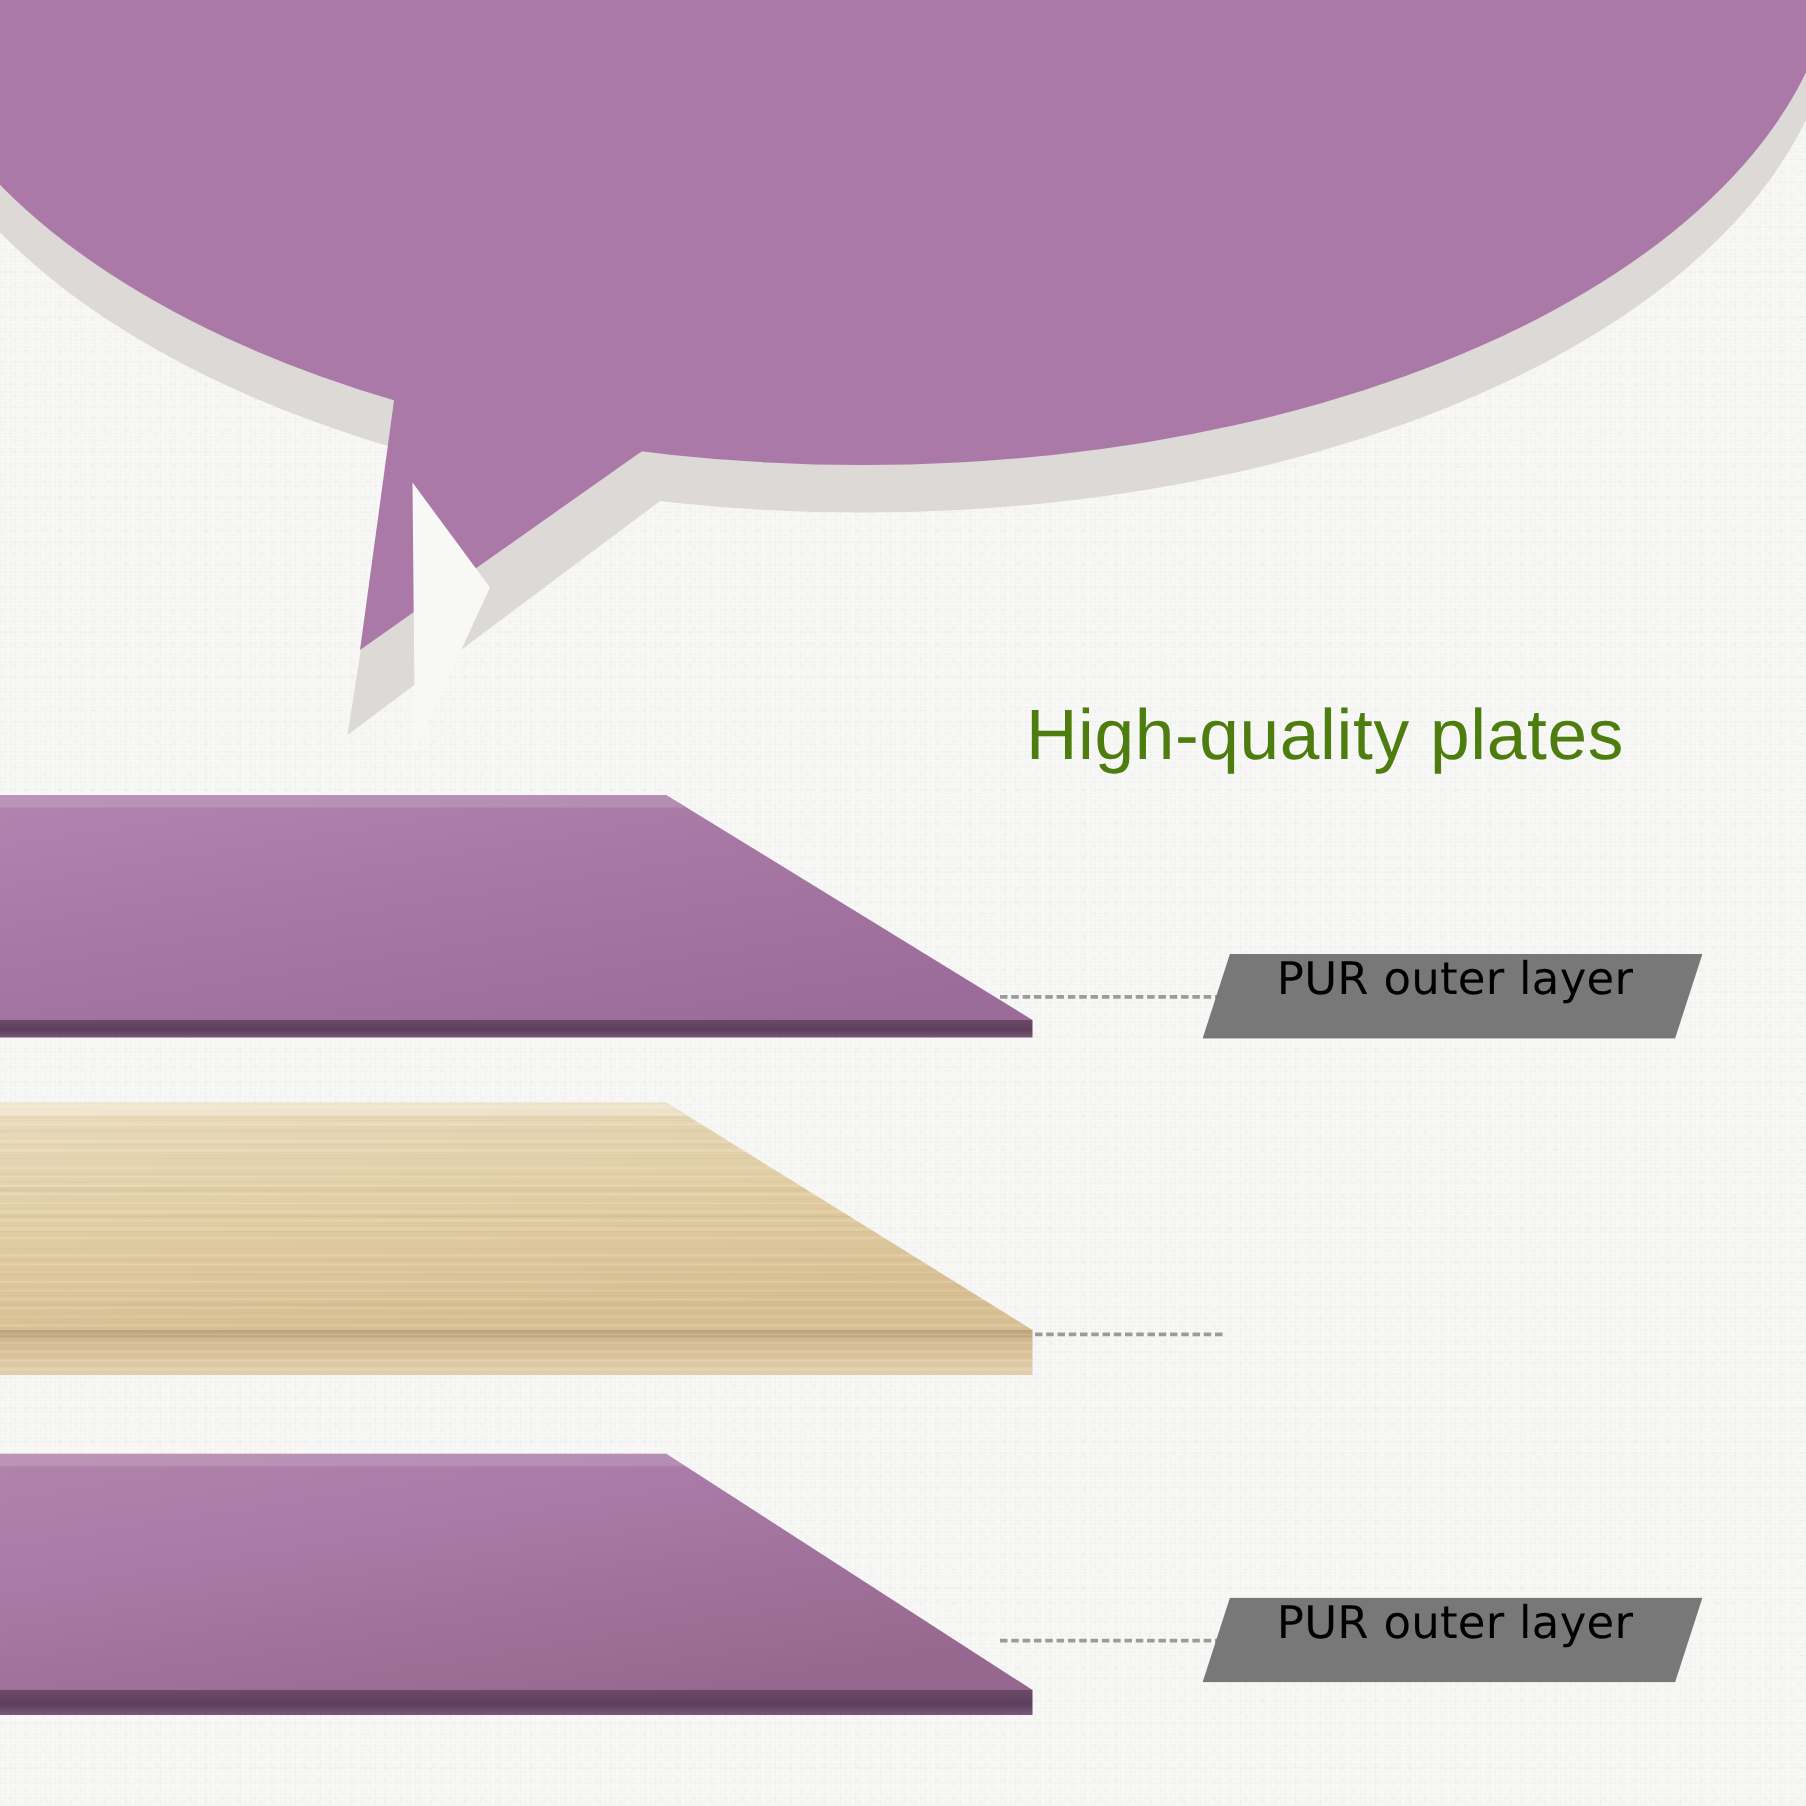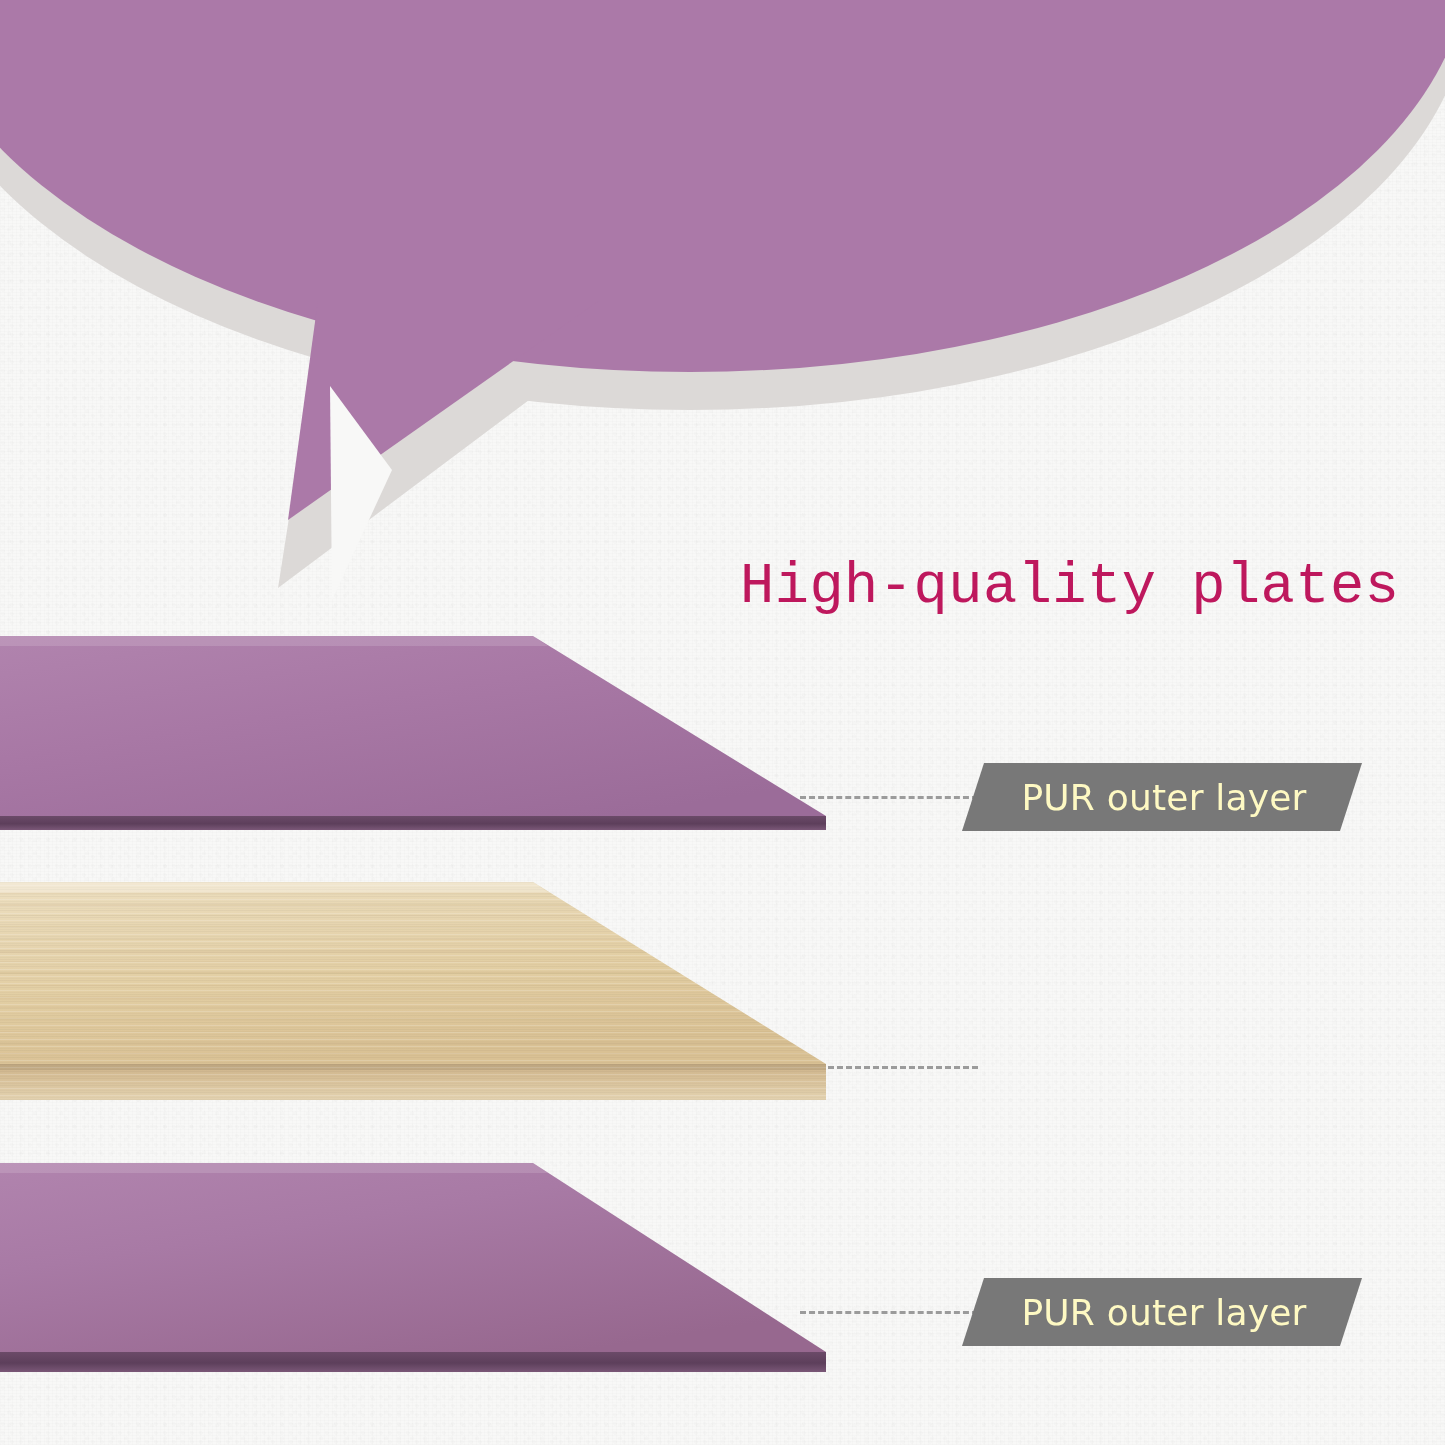--- a/index.html
+++ b/index.html
@@ -29,35 +29,35 @@
     pointer-events:none;
   }
   .svg-layer{position:absolute;left:0;top:0;width:1445px;height:1445px;}
 
   
   #page-title{
     position:absolute;
     left:740px; top:555px;
     width:640px;
     text-align:center;
-    font-family:Liberation Mono, monospace;
+    font-family:Liberation Sans, sans-serif;
     font-size:57px;
     font-weight:400;
     letter-spacing:0.5px;
-    color:#be185d;
+    color:#4d7c0f;
     white-space:nowrap;
   }
 
   
   .callout{
     position:absolute;
     height:68px;
     display:flex;
-    align-items:center;
-    color:#fef9c3;
+    align-items:flex-start;
+    color:#000000;
     font-family:"DejaVu Sans", sans-serif;
     font-size:36px;
     font-weight:400;
     letter-spacing:0.2px;
     background:#787878;
     -webkit-clip-path:polygon(22px 0, 100% 0, calc(100% - 22px) 100%, 0 100%);
     clip-path:polygon(22px 0, 100% 0, calc(100% - 22px) 100%, 0 100%);
     box-sizing:border-box;
   }
   .callout .callout-text{

